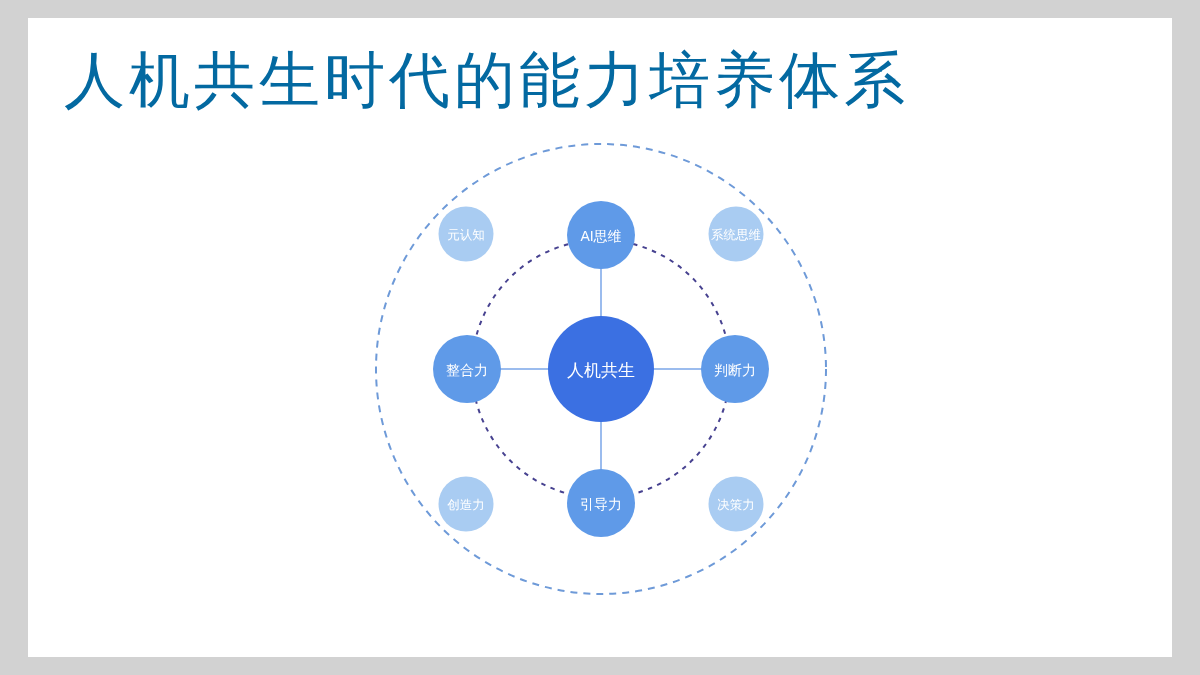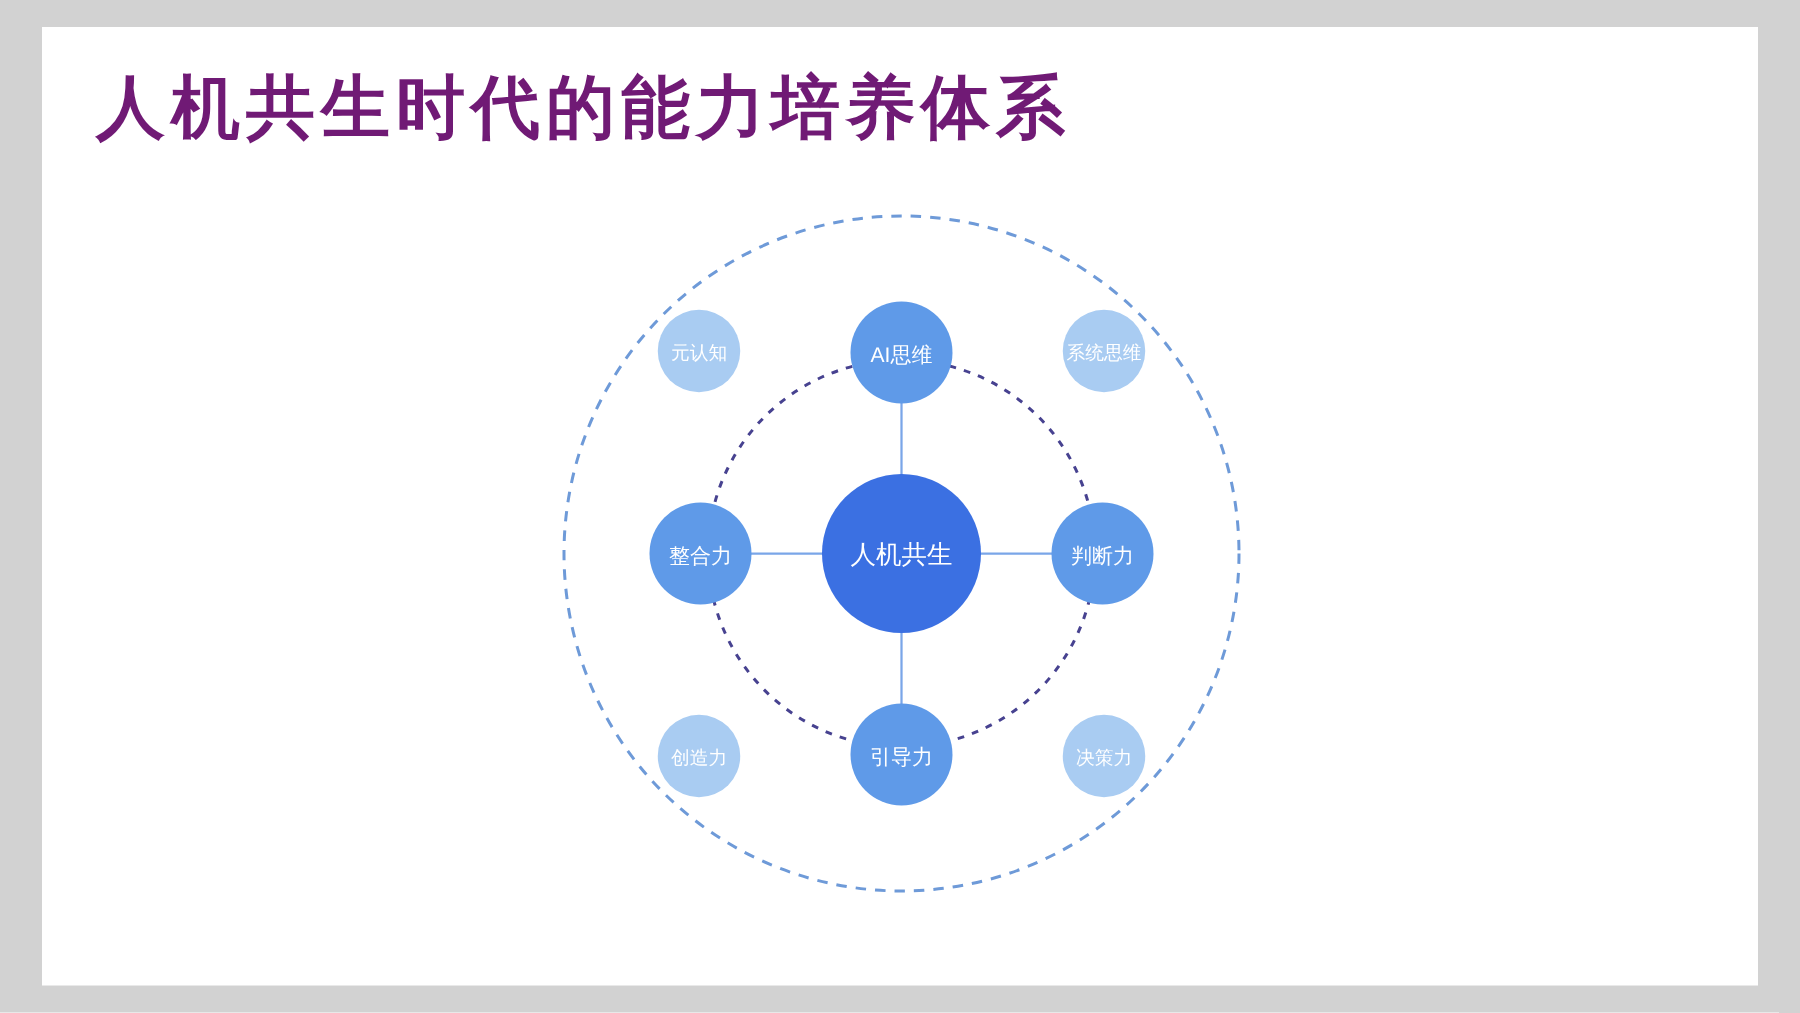--- a/index.html
+++ b/index.html
@@ -13,24 +13,24 @@
   .slide {
     position: absolute;
     left: 28px; top: 18px;
     width: 1144px; height: 639px;
     background: #ffffff;
   }
 
   .slide-title {
     position: absolute;
     left: 36px; top: 26px;
-    font-size: 46px;
-    font-weight: 700;
+    font-size: 61px;
+    font-weight: 400;
     letter-spacing: 4px;
-    color: #701a75;
+    color: #0369a1;
     line-height: 1.2;
     white-space: nowrap;
   }
 
   .diagram-svg {
     position: absolute;
     left: 303px; top: 91px;
     width: 540px; height: 520px;
   }
 

